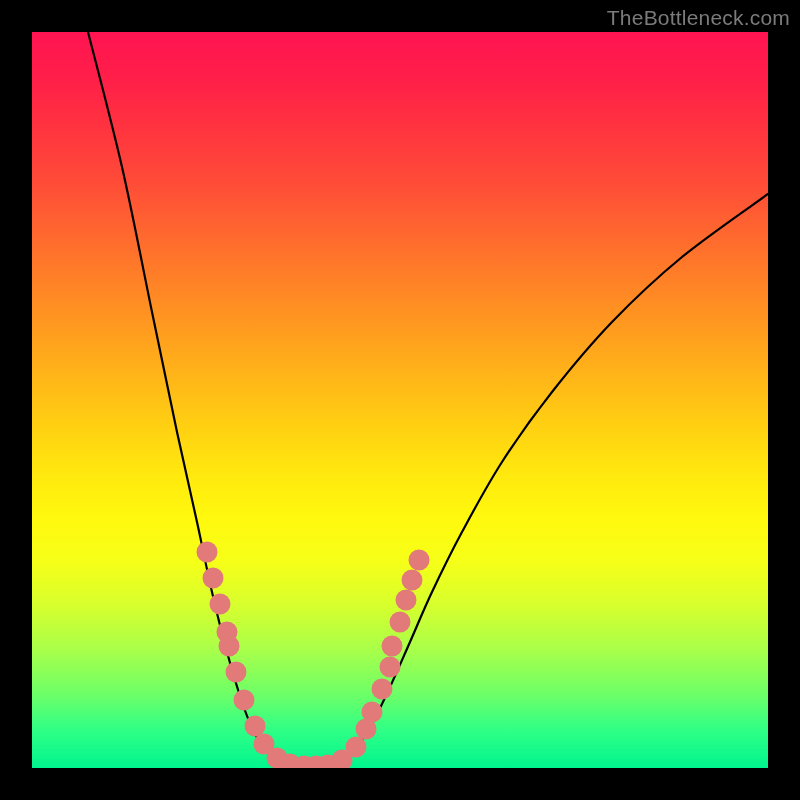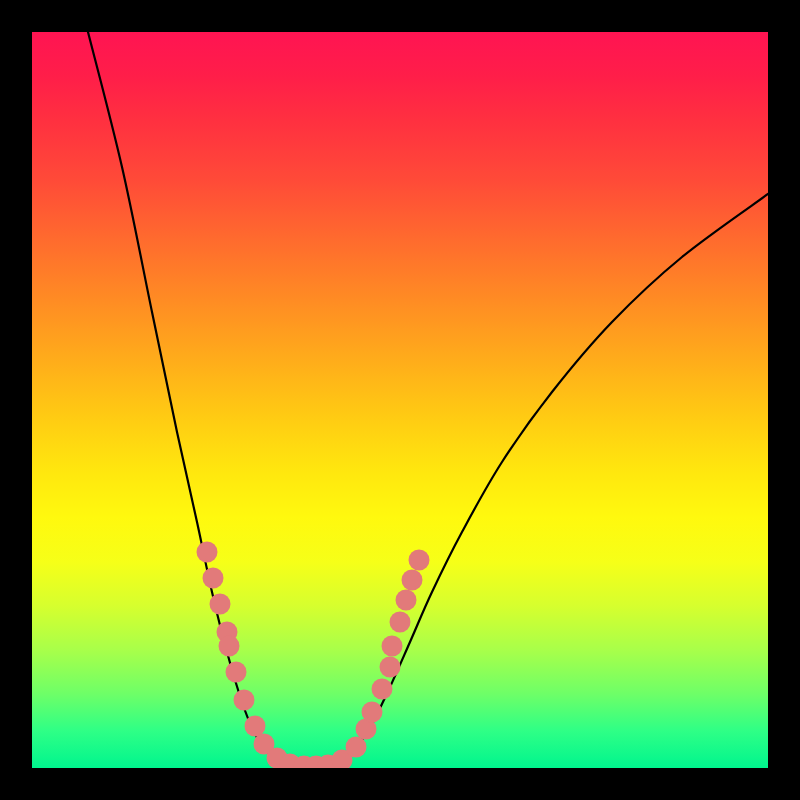--- a/index.html
+++ b/index.html
@@ -88,13 +88,14 @@
           <circle cx="350" cy="657" r="10.5" fill="#e27a7a" stroke="#b85a5a" stroke-width="0"></circle>
           <circle cx="358" cy="635" r="10.5" fill="#e27a7a" stroke="#b85a5a" stroke-width="0"></circle>
           <circle cx="360" cy="614" r="10.5" fill="#e27a7a" stroke="#b85a5a" stroke-width="0"></circle>
           <circle cx="368" cy="590" r="10.5" fill="#e27a7a" stroke="#b85a5a" stroke-width="0"></circle>
           <circle cx="374" cy="568" r="10.5" fill="#e27a7a" stroke="#b85a5a" stroke-width="0"></circle>
           <circle cx="380" cy="548" r="10.5" fill="#e27a7a" stroke="#b85a5a" stroke-width="0"></circle>
           <circle cx="387" cy="528" r="10.5" fill="#e27a7a" stroke="#b85a5a" stroke-width="0"></circle>
         </g>
     </svg>
   </div>
+  <div class="watermark">TheBottleneck.com</div>
 </div>
 
 </body></html>

